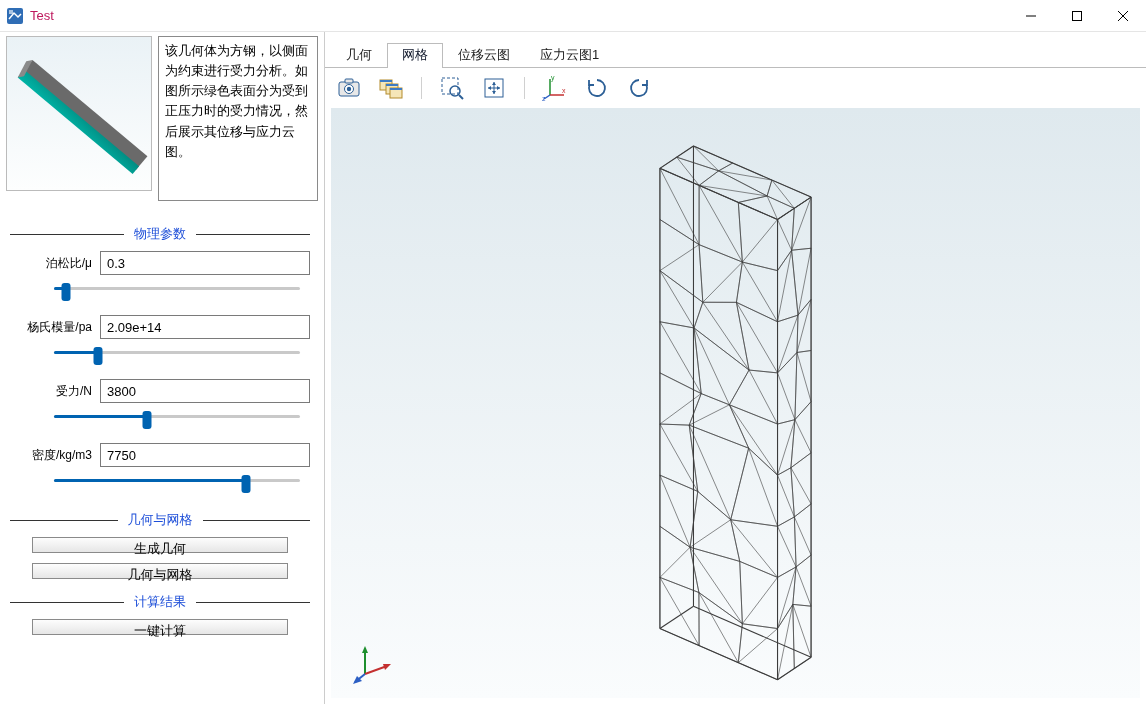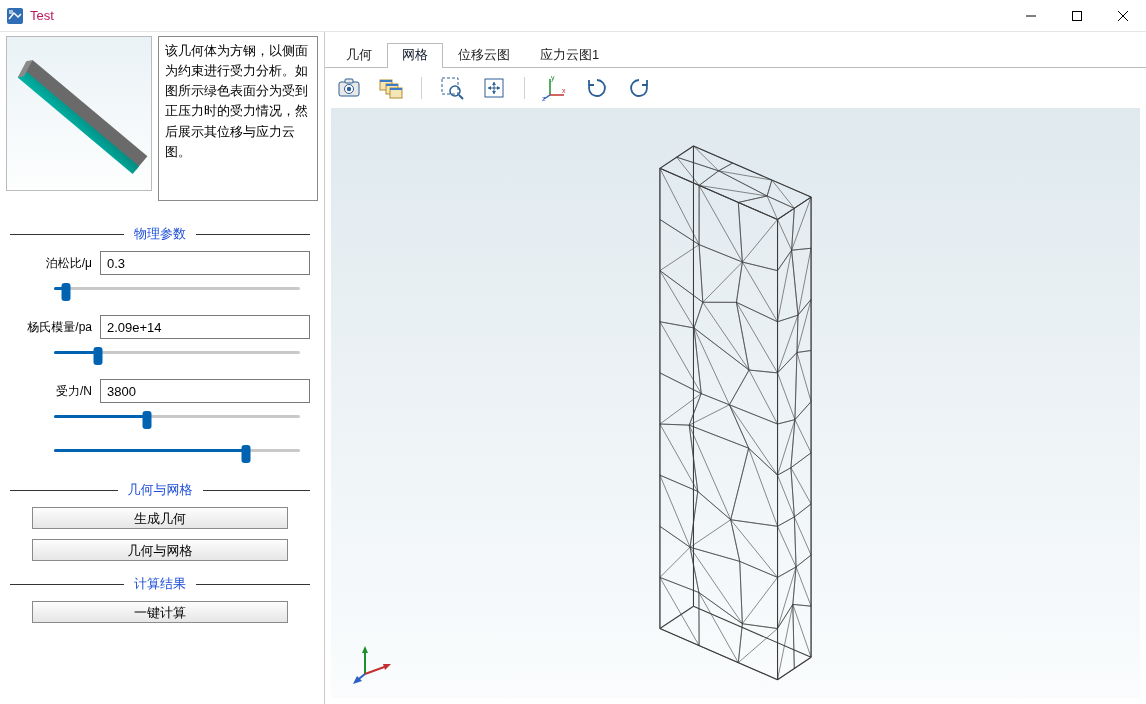--- a/index.html
+++ b/index.html
@@ -32,21 +32,21 @@
 .param { margin: 0 8px 18px 8px; }
 .param-row { display: flex; align-items: center; gap: 4px; }
 .param-label { width: 86px; text-align: right; font-size: 12px; color: #000; white-space: nowrap; padding-right: 4px; }
 .param-input { flex: 1; height: 24px; border: 1px solid #7a7a7a; background: #fff; font-size: 13px; padding: 8px 6px; outline: none; }
 .slider-wrap { margin-top: 6px; padding-left: 44px; padding-right: 10px; position: relative; height: 16px; }
 .slider-track { position: absolute; left: 44px; right: 10px; top: 6px; height: 3px; background: #c9c9c9; border-radius: 2px; }
 .slider-fill { position: absolute; left: 44px; top: 6px; height: 3px; background: #0063b1; border-radius: 2px; }
 .slider-thumb { position: absolute; top: 2px; width: 9px; height: 18px; background: #0063b1; border-radius: 3px; transform: translateX(-50%); }
 
 
-.long-btn { display: block; margin: 0 30px 10px 30px; height: 22px; background: linear-gradient(#fdfdfd,#e6e6e6); border: 1px solid #8a8a8a; font-size: 13px; text-align: center; line-height: 22px; cursor: default; }
+.long-btn { display: block; margin: 0 30px 10px 30px; height: 16px; background: linear-gradient(#fdfdfd,#e6e6e6); border: 1px solid #8a8a8a; font-size: 13px; text-align: center; line-height: 22px; cursor: default; }
 
 
 .tabs { display: flex; align-items: flex-end; height: 24px; border-bottom: 1px solid #bcbcbc; padding-left: 6px; margin-top: 12px; }
 .tab { padding: 2px 14px 4px 14px; font-size: 13px; color: #0f172a; border: 1px solid transparent; border-bottom: none; position: relative; top: 1px; background: transparent; }
 .tab.active { background: #fff; border-color: #bcbcbc; }
 .tab:not(.active) { color: #222; }
 
 
 .toolbar { display: flex; align-items: center; gap: 14px; padding: 6px 10px; height: 40px; }
 .toolbar .tbtn { width: 28px; height: 28px; display: inline-flex; align-items: center; justify-content: center; border-radius: 2px; }
@@ -151,20 +151,24 @@
           <input class="param-input" value="3800" style="">
         </div>
         <div class="slider-wrap">
           <div class="slider-track"></div>
           <div class="slider-fill" style="width: 93.48px;"></div>
           <div class="slider-thumb" style="left: 137.48px;"></div>
         </div>
       </div>
 
       <div class="param">
+        <div class="param-row">
+          <div class="param-label">密度/kg/m3</div>
+          <input class="param-input" value="7750" style="">
+        </div>
         <div class="slider-wrap">
           <div class="slider-track"></div>
           <div class="slider-fill" style="width: 191.88px;"></div>
           <div class="slider-thumb" style="left: 235.88px;"></div>
         </div>
       </div>
     </div>
 
     <div class="section" style="margin-top:4px;">
       <div class="section-header">

